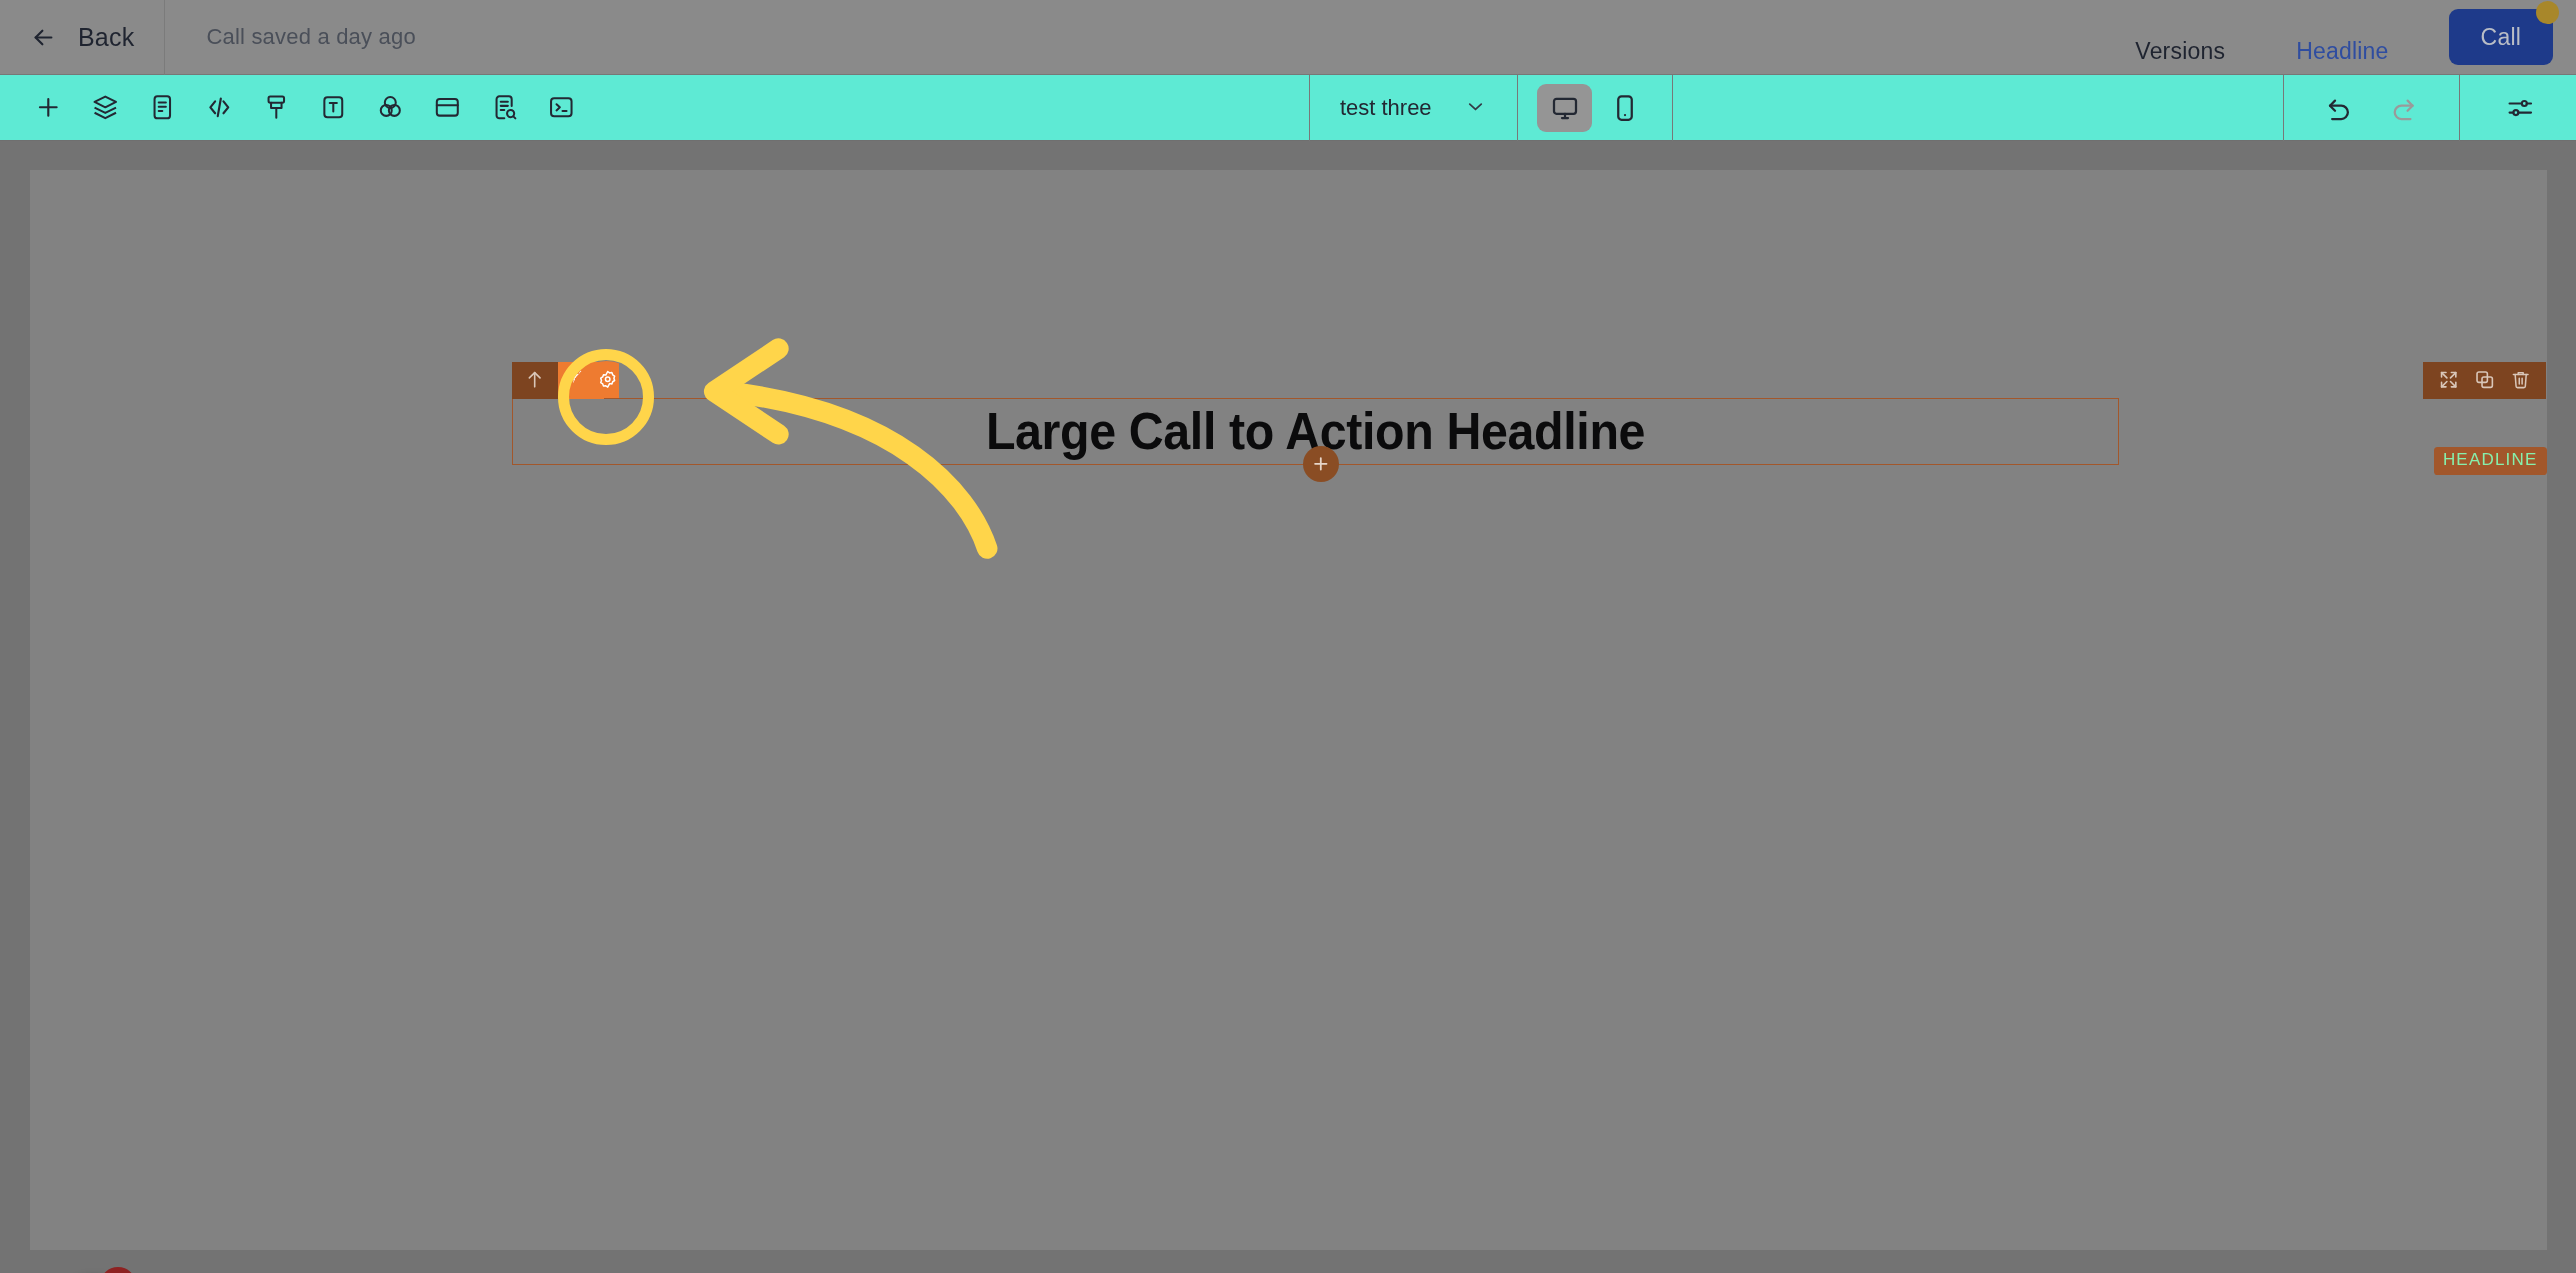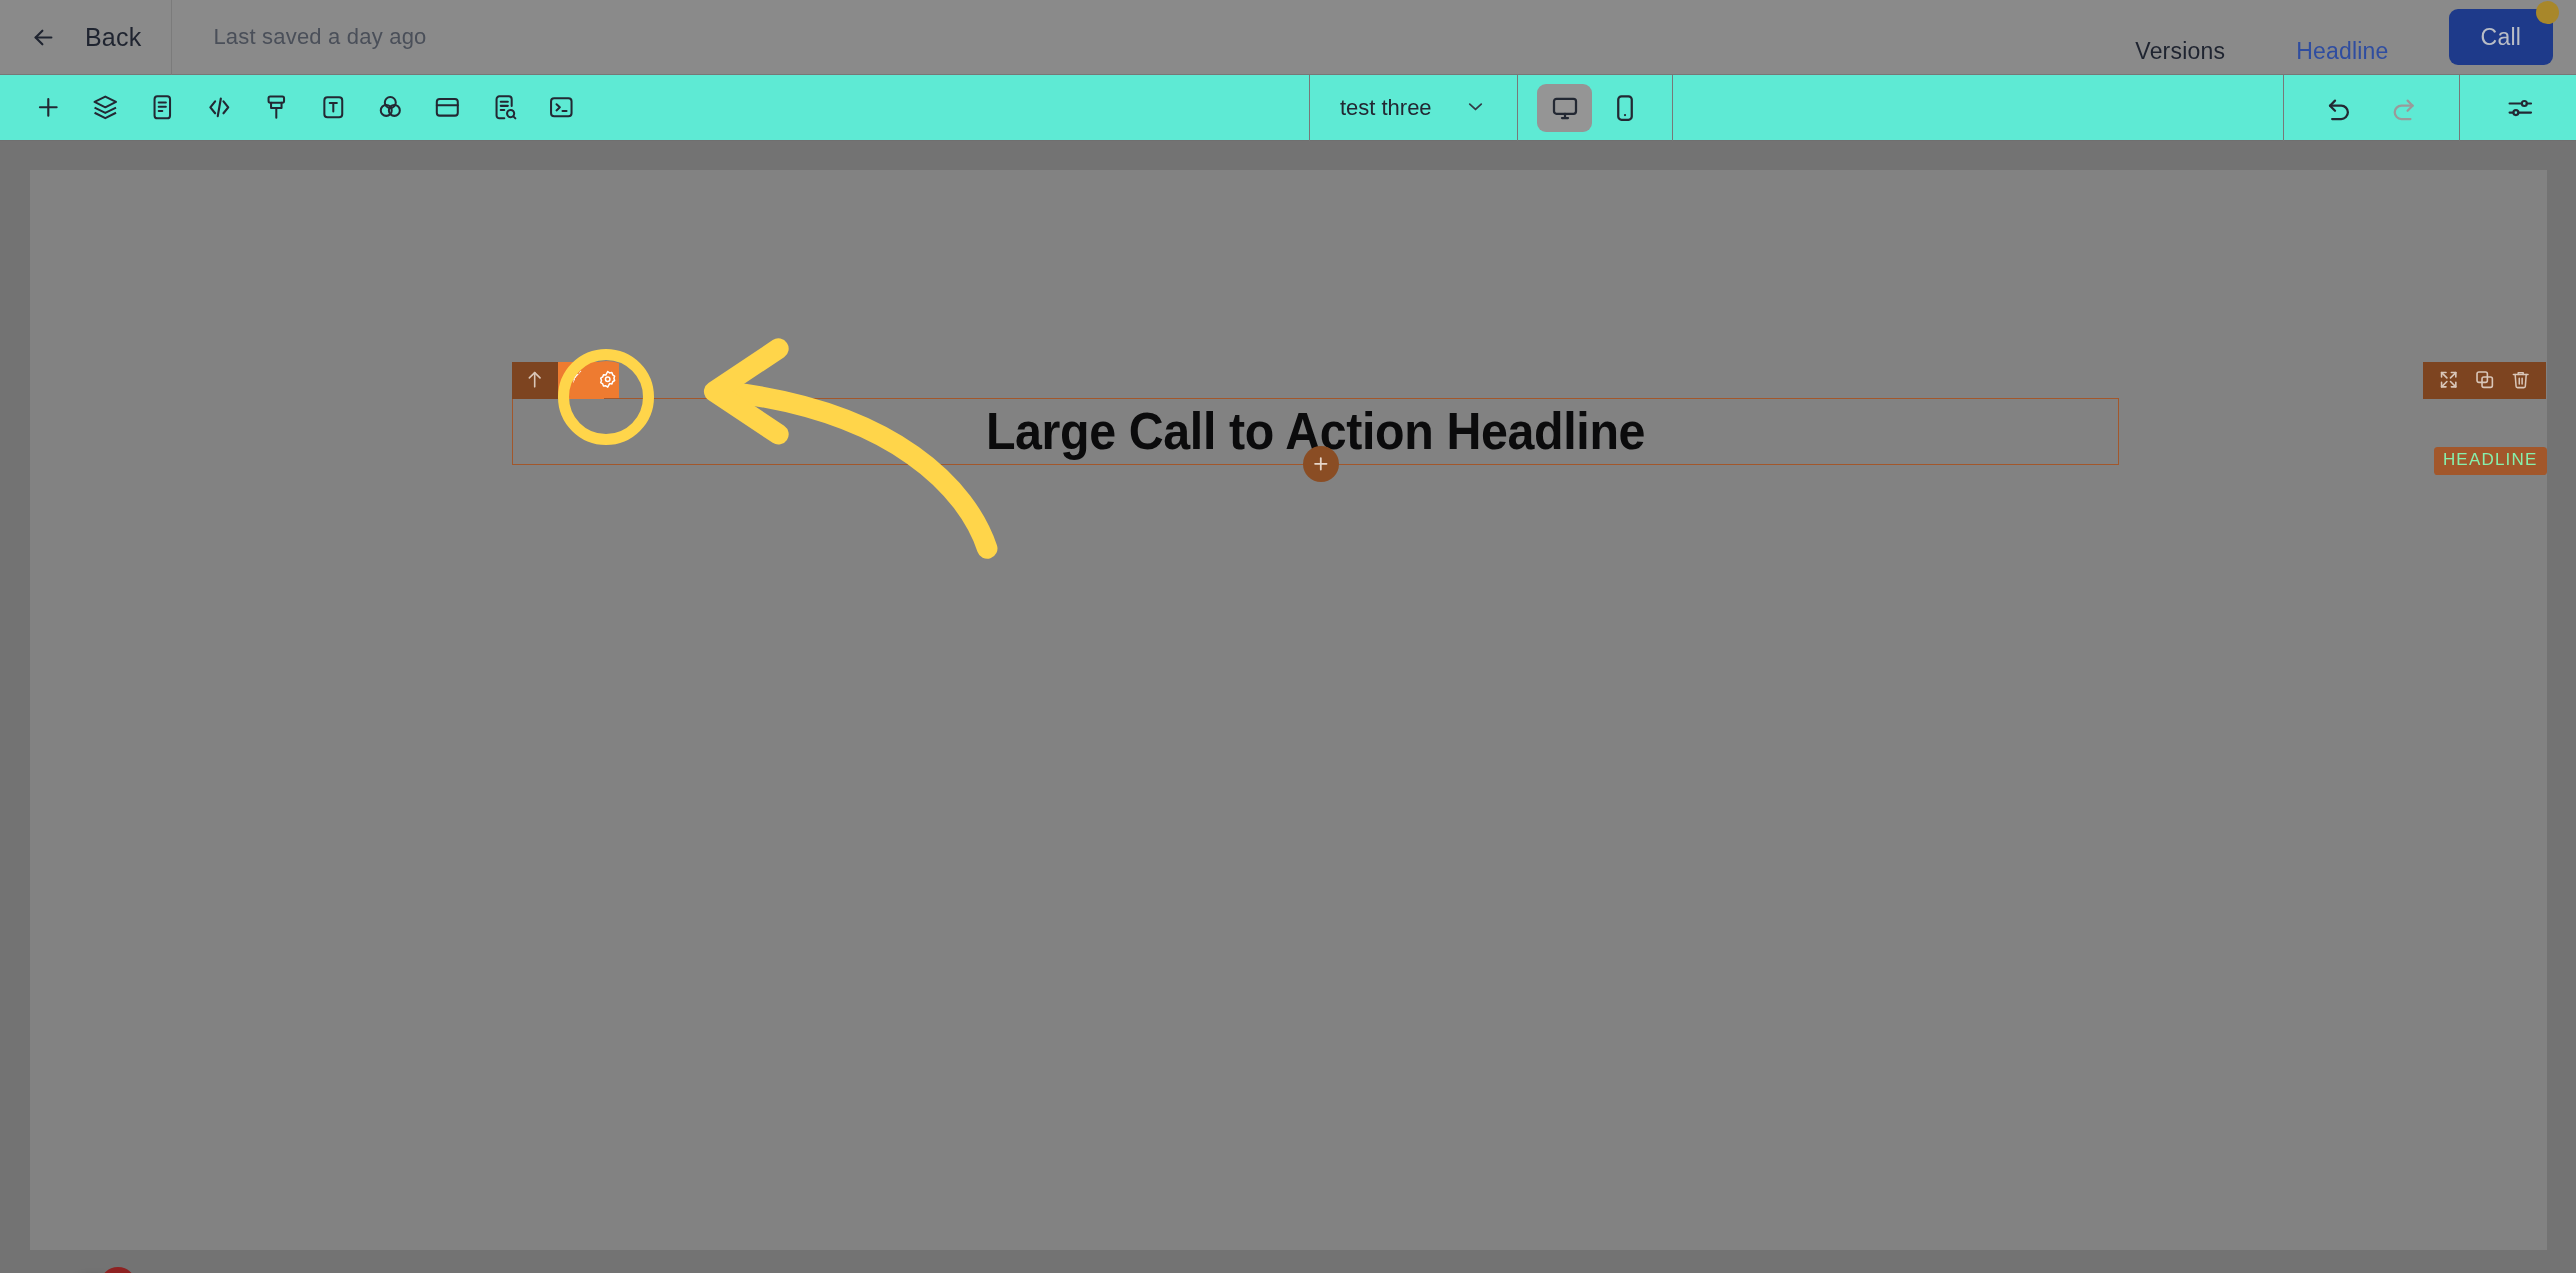--- a/index.html
+++ b/index.html
@@ -19,21 +19,21 @@
 
   
   .topbar {
     position: absolute; left: 0; top: 0;
     width: 2576px; height: 75px;
     background: #8a8a8a;
     display: flex; align-items: center;
     border-bottom: 0.9px solid #777;
   }
   .back-group {
-    display: flex; align-items: center; gap: 28px;
+    display: flex; align-items: center; gap: 21px;
     padding: 0 30px 0 30px;
     height: 75px;
     border-right: 0.9px solid #7b7b7b;
   }
   .back-arrow { width: 27px; height: 27px; display:block; }
   .back-label {
     font-size: 25px; color: #1f2430; font-weight: 400; letter-spacing: 0.2px;
   }
   .saved-label {
     margin-left: 41px;
@@ -226,21 +226,21 @@
     <div class="back-group">
       <span>
         <svg class="back-arrow" viewBox="0 0 24 24" fill="none" stroke="#1f2430" stroke-width="1.9" stroke-linecap="round" stroke-linejoin="round">
           <path d="M19 12H5"></path>
             <path d="M11 18l-6-6 6-6"></path>
         </svg>
       </span>
       <span class="back-label">Back</span>
     </div>
 
-    <span class="saved-label">Last saved a day ago</span>
+    <span class="saved-label">Call saved a day ago</span>
 
     <div class="topbar-right">
       <span class="versions-btn">Versions</span>
       <span class="preview-btn">Headline</span>
       <span class="save-wrap">
         <button class="save-btn">Call</button>
         <span class="save-dot"></span>
       </span>
     </div>
   </div>

